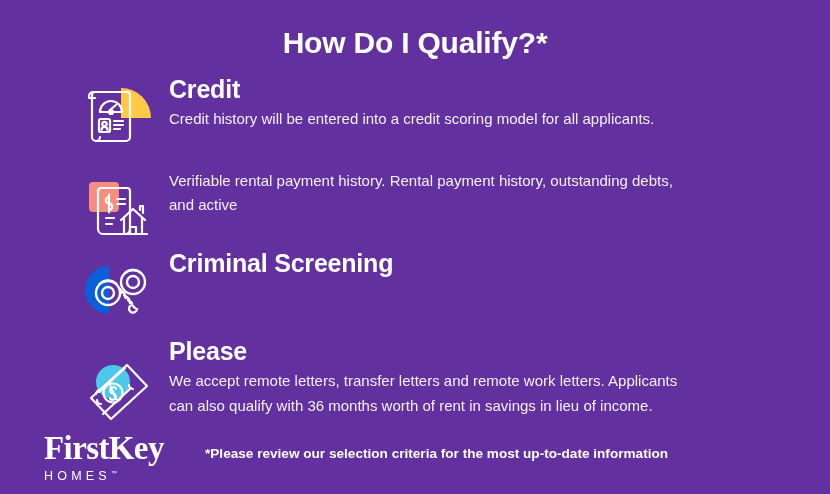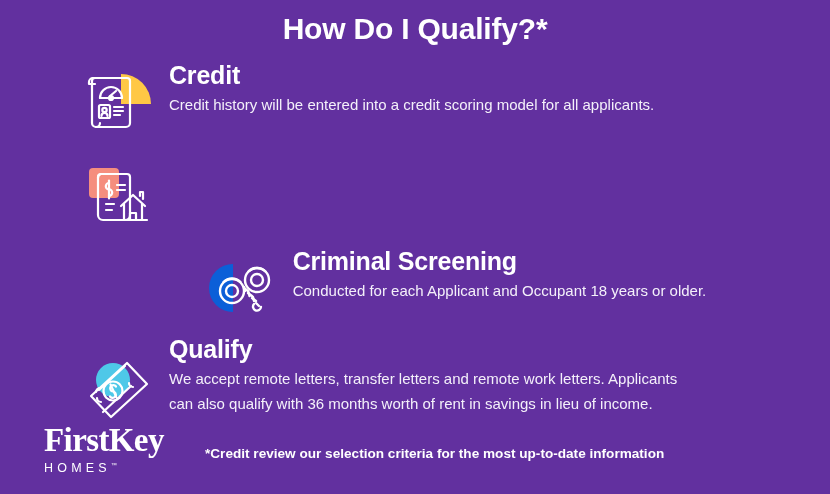--- a/index.html
+++ b/index.html
@@ -14,21 +14,21 @@
   .page {
     width:830px; height:494px;
     position:relative;
     background:#62309F;
   }
   .title {
     text-align:center;
     font-size:30px;
     font-weight:bold;
     letter-spacing:-0.2px;
-    padding-top:12px;
+    padding-top:26px;
     color:#FFFFFF;
   }
   .sections {
     margin-top:14px;
   }
   .section {
     display:flex;
     align-items:flex-start;
     padding-left:81px;
     position:relative;
@@ -59,37 +59,37 @@
     line-height:1.62;
     color:#F4F0FA;
     margin-top:5px;
     max-width:530px;
   }
   .sec-body.wide { max-width:522px; }
 
   
   .sec-credit   { margin-top:4px; }
   .sec-rental   { margin-top:14px; }
-  .sec-criminal { margin-top:18px;justify-content:center; }
+  .sec-criminal { margin-top:6px; }
   .sec-income   { margin-top:12px; }
 
   .sec-credit .icon-wrap   { margin-top:8px; }
   .sec-rental .icon-wrap   { margin-top:14px; }
   .sec-criminal .icon-wrap { margin-top:10px; }
   .sec-income .icon-wrap   { margin-top:22px; }
 
   .footer {
     position:absolute;
     left:0; right:0; bottom:8px;
     height:74px;
   }
   .logo {
     position:absolute;
     left:44px;
-    top:12px;
+    top:20px;
     width:160px;
   }
   .logo-name {
     font-family:"Liberation Serif", serif;
     font-size:33px;
     font-weight:bold;
     line-height:1;
     color:#FFFFFF;
     letter-spacing:-0.6px;
   }
@@ -165,20 +165,21 @@
             <path d="M38 42 l12 -11 l12 11"></path>
             <path d="M41 40 v16 h18 v-16"></path>
             <path d="M47 56 v-7 h6 v7"></path>
             <path d="M57 32 v-4 h3 v7"></path>
             <path d="M36 56 h28"></path>
           </g>
         </svg>
       </div>
       <div class="sec-text">
         <div class="sec-body wide">
+          <div>Verifiable rental payment history. Rental payment history, outstanding debts, and active</div>
         </div>
       </div>
     </div>
 
     <div class="section sec-criminal">
       <div class="icon-wrap">
         <svg width="72" height="58" viewBox="0 0 72 58">
           <path d="M26 4 A24 24 0 0 0 26 52 Z" fill="#0B5FD8"></path>
           <g fill="none" stroke="#FFFFFF" stroke-width="2.4" stroke-linecap="round" stroke-linejoin="round">
             <circle cx="25" cy="31" r="12"></circle>
@@ -188,23 +189,20 @@
             <circle cx="50" cy="20" r="6"></circle>
             <path d="M41.5 11.5 a12 12 0 0 1 17 0"></path>
             <path d="M37 28 l4 3 M41 33 l4 3 M45 38 l4 3 M49 43 l3 3"></path>
             <path d="M37 27 l1 4 M41.5 32 l1 4 M46 37 l1 4"></path>
             <path d="M54 47 a4 4 0 1 1 -7 -3"></path>
           </g>
         </svg>
       </div>
       <div class="sec-text">
         <div class="sec-head">Criminal Screening</div>
-        <div class="sec-body">
-          <div>Conducted for each Applicant and Occupant 18 years or older.</div>
-        </div>
       </div>
     </div>
 
     <div class="section sec-income">
       <div class="icon-wrap">
         <svg width="72" height="62" viewBox="0 0 72 62">
           <circle cx="30" cy="22" r="17" fill="#4EC8E8"></circle>
           <g fill="none" stroke="#FFFFFF" stroke-width="2.2" stroke-linecap="round" stroke-linejoin="round">
             <path d="M8 38 L44 5 l20 21 l-36 33 z"></path>
             <path d="M16 32 l26 -24"></path>
@@ -212,31 +210,31 @@
             <circle cx="30" cy="33" r="9.5"></circle>
             <path d="M33 28.5 a3.2 3.2 0 1 0 -3 5 a3.2 3.2 0 1 1 -3 5"></path>
             <path d="M27.5 26.5 l6 13"></path>
             <path d="M14 40 a4 4 0 0 0 4 4"></path>
             <path d="M46 25 a4 4 0 0 0 4 4"></path>
             <path d="M13 34 a4 4 0 0 1 4 -4"></path>
           </g>
         </svg>
       </div>
       <div class="sec-text">
-        <div class="sec-head">Qualify</div>
+        <div class="sec-head">Please</div>
         <div class="sec-body">
           <div>We accept remote letters, transfer letters and remote work letters. Applicants</div>
           <div>can also qualify with 36 months worth of rent in savings in lieu of income.</div>
         </div>
       </div>
     </div>
 
   </div>
 
   <div class="footer">
     <div class="logo">
       <div class="logo-name">FirstKey</div>
       <div class="logo-sub"><span>HOMES</span><span class="logo-tm">™</span></div>
     </div>
-    <div class="disclaimer">*Credit review our selection criteria for the most up-to-date information</div>
+    <div class="disclaimer">*Please review our selection criteria for the most up-to-date information</div>
   </div>
 
 </div>
 
 </body></html>

